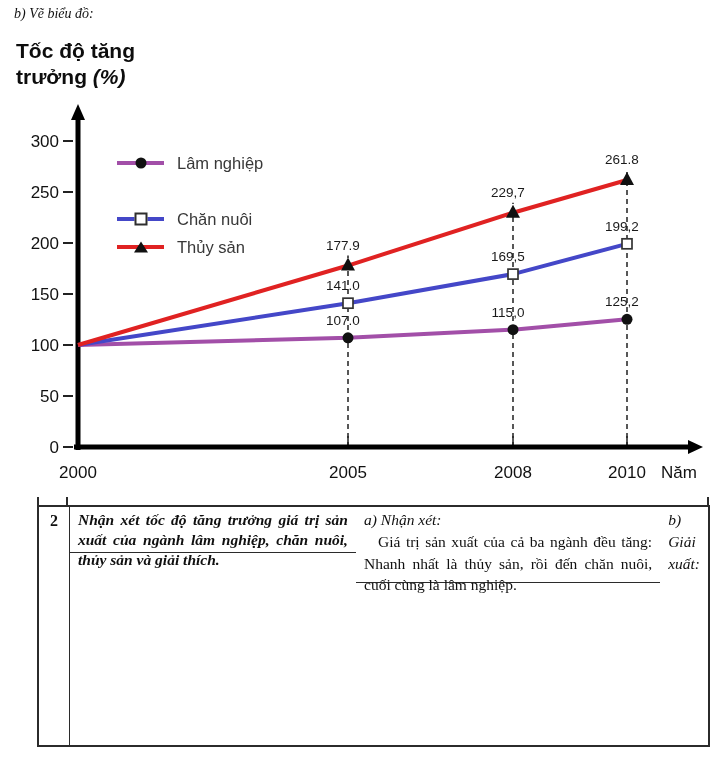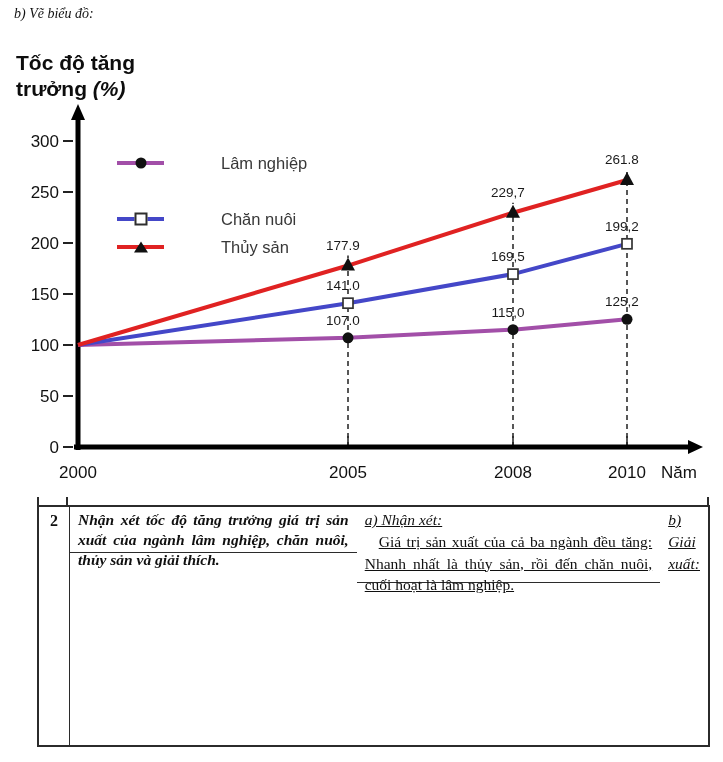--- a/index.html
+++ b/index.html
@@ -3,47 +3,47 @@
 <meta charset="utf-8">
 <style>
   html,body{margin:0;padding:0;}
   body{width:723px;height:762px;background:#ffffff;overflow:hidden;
        font-family:"Liberation Sans",sans-serif;}
   .page{position:relative;width:723px;height:672px;background:#fff;}
 
   .intro{position:absolute;left:14px;top:6px;
          font:italic 14px "Liberation Serif",serif;color:#111;}
 
-  .chart-title{position:absolute;left:16px;top:50px;width:150px;
+  .chart-title{position:absolute;left:16px;top:38px;width:150px;
          font:bold 21px "Liberation Sans",sans-serif;color:#0d0d0d;line-height:26px;}
   .chart-title .unit{font-style:italic;}
 
   #chart-svg{position:absolute;left:0;top:0;
          font-family:"Liberation Sans",sans-serif;}
 
   .legend{position:absolute;left:0;top:0;width:0;height:0;}
-  .legend-item{position:absolute;left:117px;display:flex;align-items:center;height:18px;gap:44px;}
+  .legend-item{position:absolute;left:117px;display:flex;align-items:center;height:18px;}
   .legend-line{width:47px;height:4px;position:relative;flex:0 0 auto;}
   .legend-marker{position:absolute;left:50%;top:50%;transform:translate(-50%,-50%);}
   .marker-circle{width:11px;height:11px;border-radius:50%;background:#111;}
   .marker-square{width:9px;height:9px;background:#fff;border:2px solid #2e2e2e;}
   .marker-triangle{width:0;height:0;border-left:7px solid transparent;
          border-right:7px solid transparent;border-bottom:11px solid #111;background:none;}
   .legend-label{margin-left:13px;font-size:16.5px;color:#383838;white-space:nowrap;}
 
   .answer-table{position:absolute;left:37px;top:505px;width:673px;height:242px;
          border:2px solid #2b2b2b;box-sizing:border-box;display:flex;
          font-family:"Liberation Serif",serif;color:#101010;background:#fff;}
   .col-num{width:30px;flex:0 0 auto;border-right:1.6px solid #2b2b2b;
          text-align:center;padding-top:5px;font-weight:bold;font-size:16px;}
   .col-content{flex:1;display:flex;flex-direction:row;min-width:0;}
   .row-heading{border-bottom:1.6px solid #2b2b2b;box-sizing:border-box;height:46px;
          padding:3px 8px 0 8px;font-weight:bold;font-style:italic;font-size:15.5px;
          line-height:20px;text-align:justify;}
-  .row-section{box-sizing:border-box;padding:2px 8px 4px 8px;text-decoration:underline;}
+  .row-section{box-sizing:border-box;padding:2px 8px 4px 8px;}
   .row-a{border-bottom:1.6px solid #2b2b2b;height:76px;}
   .row-b{flex:1;}
   .section-label{font-style:italic;font-size:15.5px;line-height:22px;}
   .section-text{margin:0;font-size:15.5px;line-height:21.5px;text-align:justify;
          text-indent:14px;}
   .table-stub{position:absolute;width:2px;height:8px;background:#2b2b2b;top:497px;}
 </style>
 </head>
 <body>
 
@@ -133,21 +133,21 @@
   <div class="table-stub" style="left:37px;"></div>
   <div class="table-stub" style="left:66px;"></div>
   <div class="table-stub" style="left:707px;"></div>
 
   <div class="answer-table">
     <div class="col-num">2</div>
     <div class="col-content">
       <div class="row-heading">Nhận xét tốc độ tăng trưởng giá trị sản xuất của ngành lâm nghiệp, chăn nuôi, thủy sản và giải thích.</div>
       <div class="row-section row-a">
         <div class="section-label">a) Nhận xét:</div>
-        <p class="section-text">Giá trị sản xuất của cả ba ngành đều tăng: Nhanh nhất là thủy sản, rồi đến chăn nuôi, cuối hoạt là lâm nghiệp.</p>
+        <p class="section-text">Giá trị sản xuất của cả ba ngành đều tăng: Nhanh nhất là thủy sản, rồi đến chăn nuôi, cuối cùng là lâm nghiệp.</p>
       </div>
       <div class="row-section row-b">
         <div class="section-label">b) Giải xuất:</div>
       </div>
     </div>
   </div>
 
 </div>
 
 </body></html>

